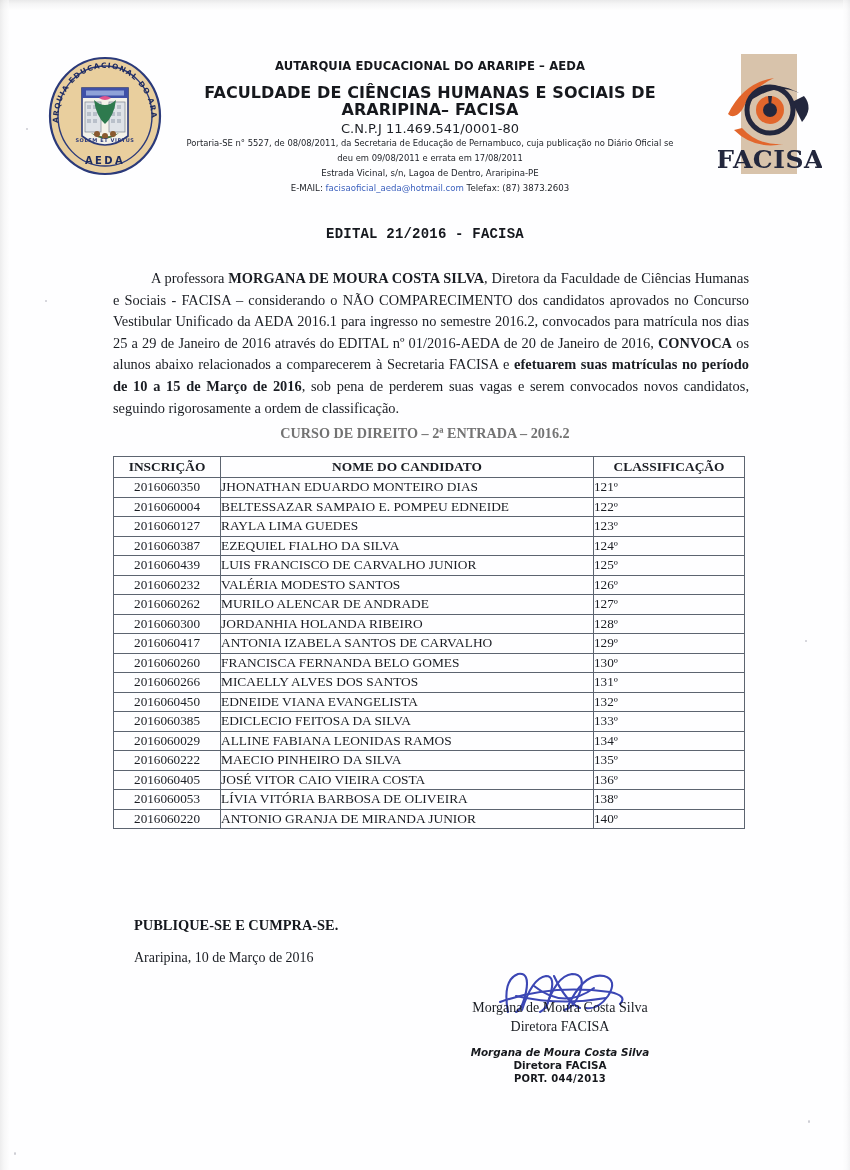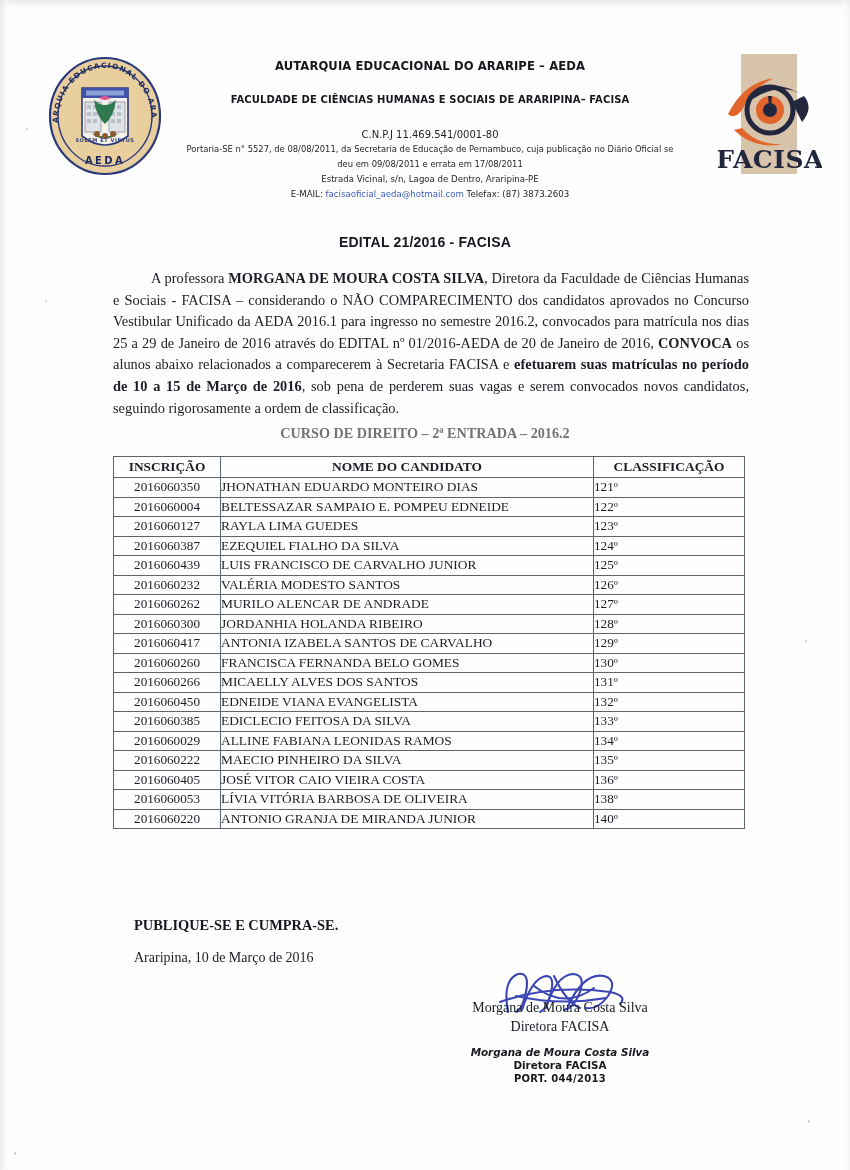--- a/index.html
+++ b/index.html
@@ -63,30 +63,30 @@
     font-family: "DejaVu Sans", sans-serif;
     color: #16181d;
   }
   .org-line1 {
     font-size: 11.6px;
     font-weight: bold;
     letter-spacing: 0.1px;
     line-height: 17px;
   }
   .org-line2 {
-    font-size: 10px;
+    font-size: 16px;
     font-weight: bold;
     letter-spacing: 0.1px;
     line-height: 17px;
-    margin-top: 16px;
+    margin-top: 9px;
   }
   .cnpj {
-    font-size: 10px;
+    font-size: 13px;
     line-height: 14px;
-    margin-top: 20px;
+    margin-top: 4px;
     color: #1c1f25;
   }
   .recog {
     font-size: 8.4px;
     line-height: 13.5px;
     margin-top: 1px;
     color: #1c1f25;
   }
   .addr {
     font-size: 8.6px;
@@ -115,25 +115,25 @@
     position: absolute;
     left: 718px;
     top: 52px;
     width: 104px;
     height: 126px;
   }
 
   
   .edital-title {
     position: absolute;
-    top: 234px;
+    top: 226px;
     left: 0;
     width: 850px;
     text-align: center;
-    font-family: Liberation Sans, sans-serif;
+    font-family: Liberation Mono, monospace;
     font-size: 14px;
     font-weight: bold;
     color: #15181e;
     letter-spacing: 0.2px;
   }
 
   
   .body-para {
     position: absolute;
     top: 268px;

